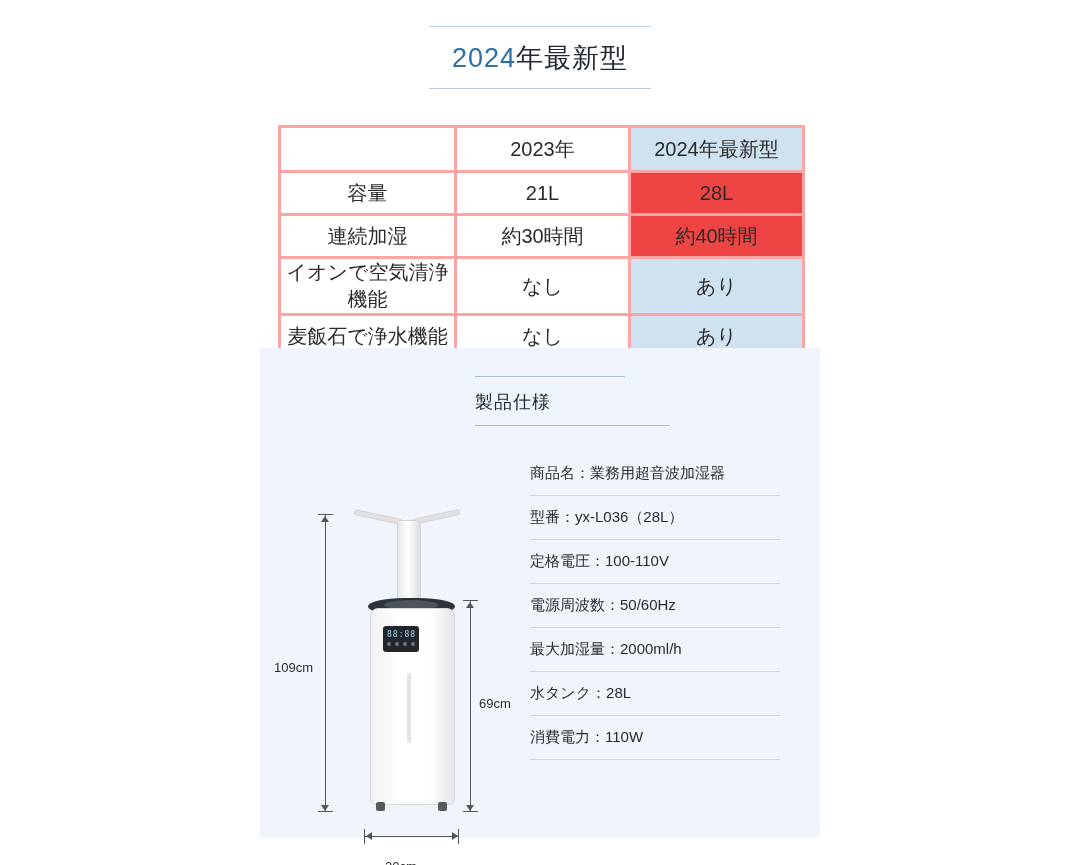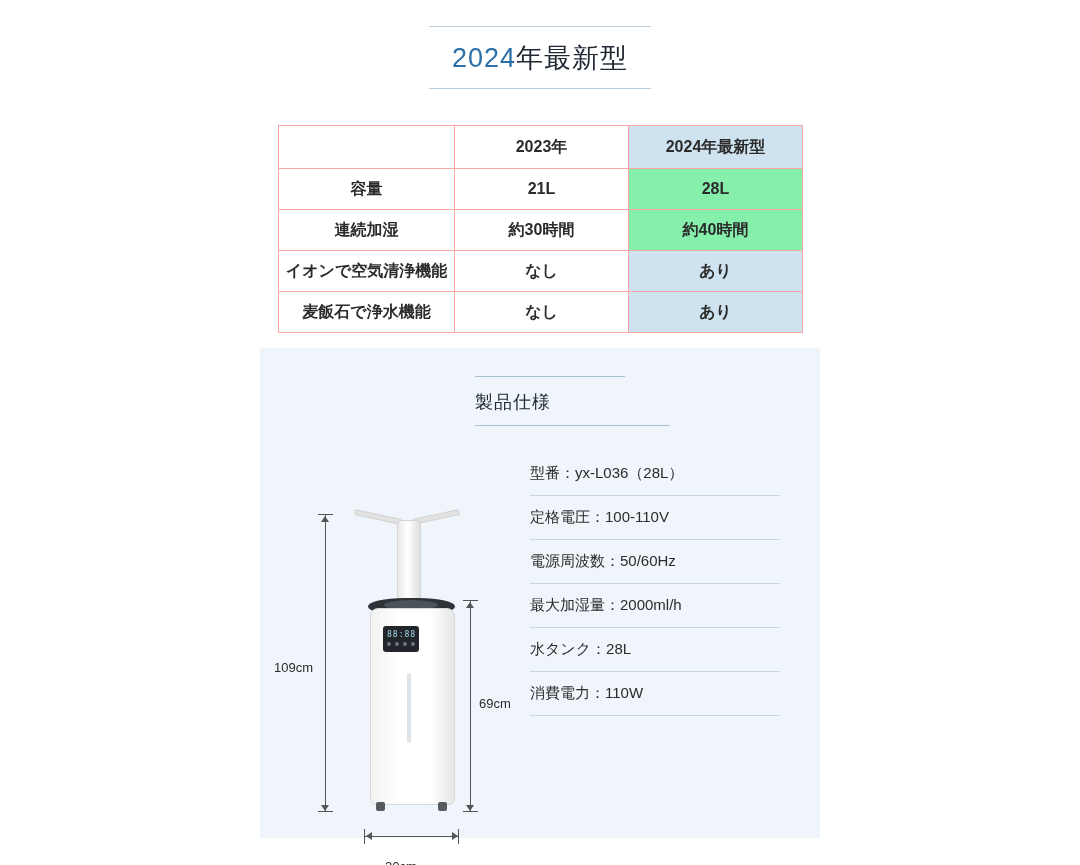--- a/index.html
+++ b/index.html
@@ -47,39 +47,39 @@
   .table-wrap {
     margin: 36px auto 0 auto;
     width: 524px;
   }
   table.compare {
     border-collapse: collapse;
     width: 100%;
     table-layout: fixed;
   }
   table.compare td, table.compare th {
-    border: 1px solid #fca5a5;
+    border: 3px solid #fca5a5;
     height: 40px;
     text-align: center;
-    font-size: 16px;
-    font-weight: 700;
+    font-size: 20px;
+    font-weight: 400;
     color: #2b2b2b;
     padding: 0 4px;
   }
   table.compare col.c1 { width: 176px; }
   table.compare col.c2 { width: 174px; }
   table.compare col.c3 { width: 174px; }
   table.compare thead td {
     height: 42px;
   }
   .cell-blue {
     background: #cfe2ef;
   }
   .cell-blue-light {
-    background: #86efac;
+    background: #ef4444;
   }
   .cell-white {
     background: #ffffff;
   }
 
   
   .spec-panel {
     position: absolute;
     left: 260px;
     top: 348px;
@@ -337,20 +337,21 @@
 
 <div class="spec-panel">
 
   <div class="spec-title-wrap">
     <div class="spec-rule"></div>
     <div class="spec-title">製品仕様</div>
     <div class="spec-rule bottom"></div>
   </div>
 
   <div class="spec-list">
+    <div class="spec-row">商品名：業務用超音波加湿器</div>
     <div class="spec-row">型番：yx-L036（28L）</div>
     <div class="spec-row">定格電圧：100-110V</div>
     <div class="spec-row">電源周波数：50/60Hz</div>
     <div class="spec-row">最大加湿量：2000ml/h</div>
     <div class="spec-row">水タンク：28L</div>
     <div class="spec-row">消費電力：110W</div>
   </div>
 
   <div class="product-area">
 

